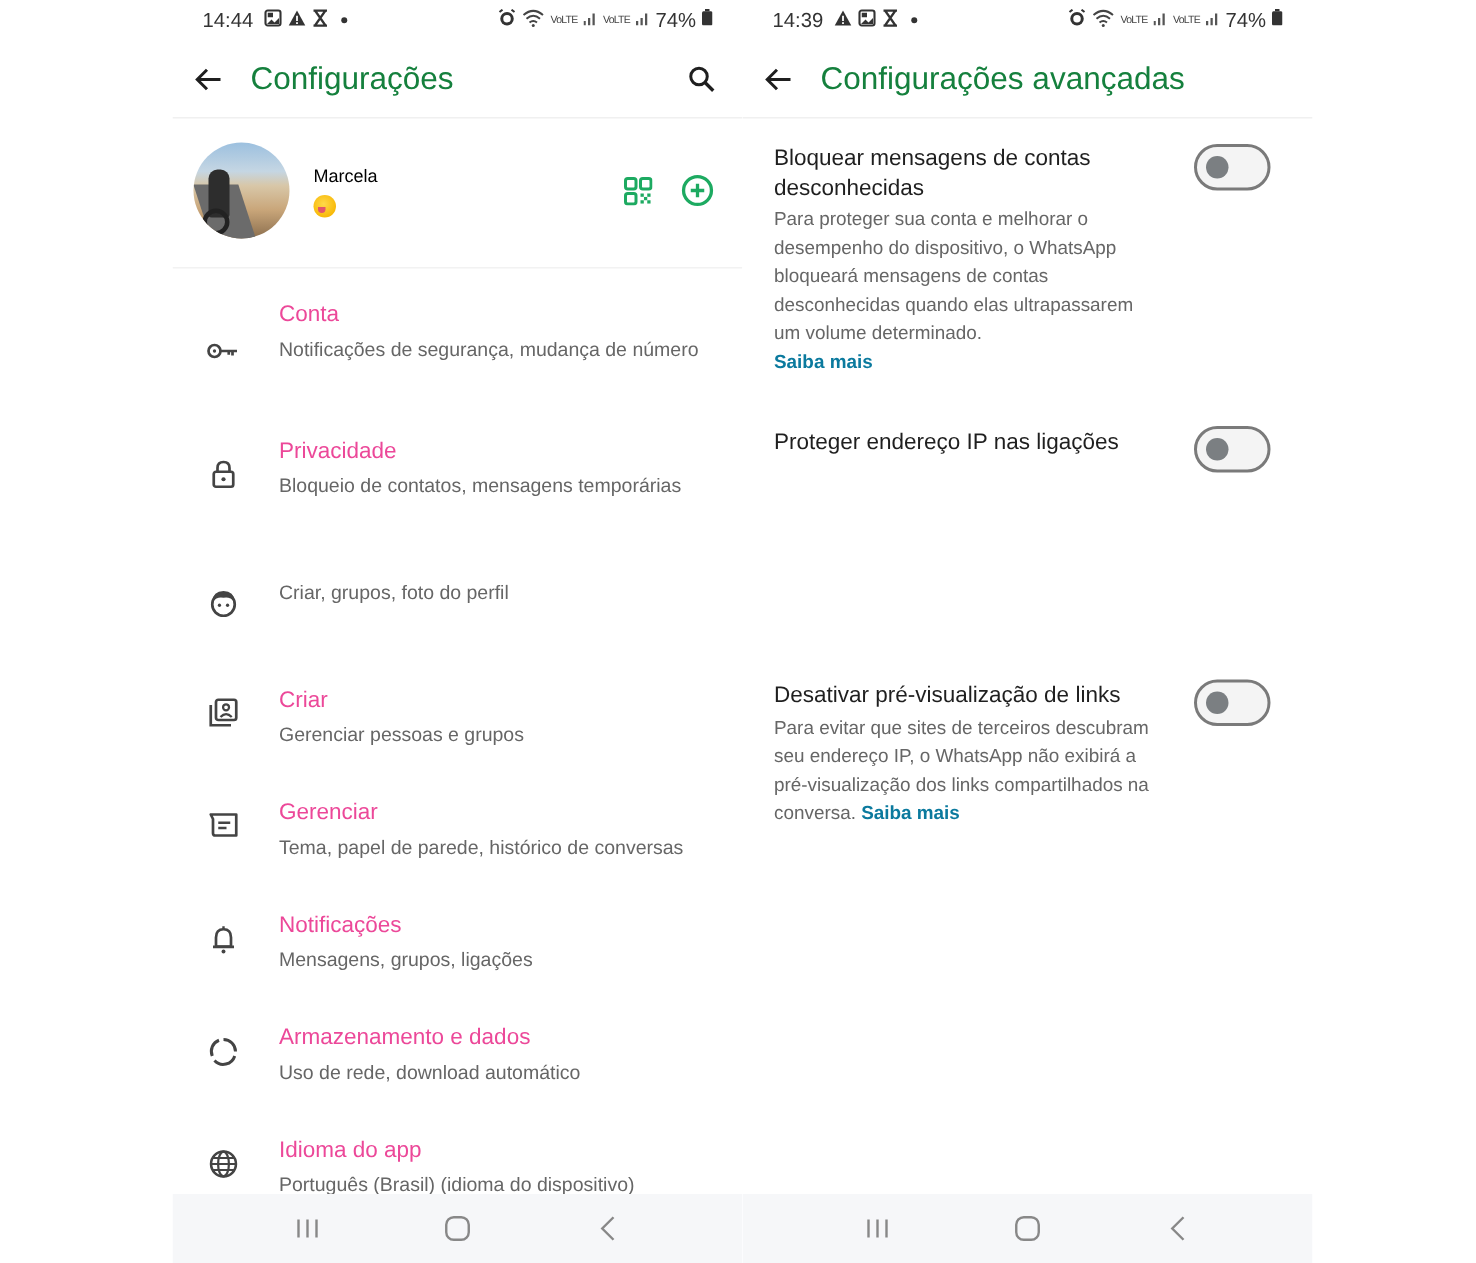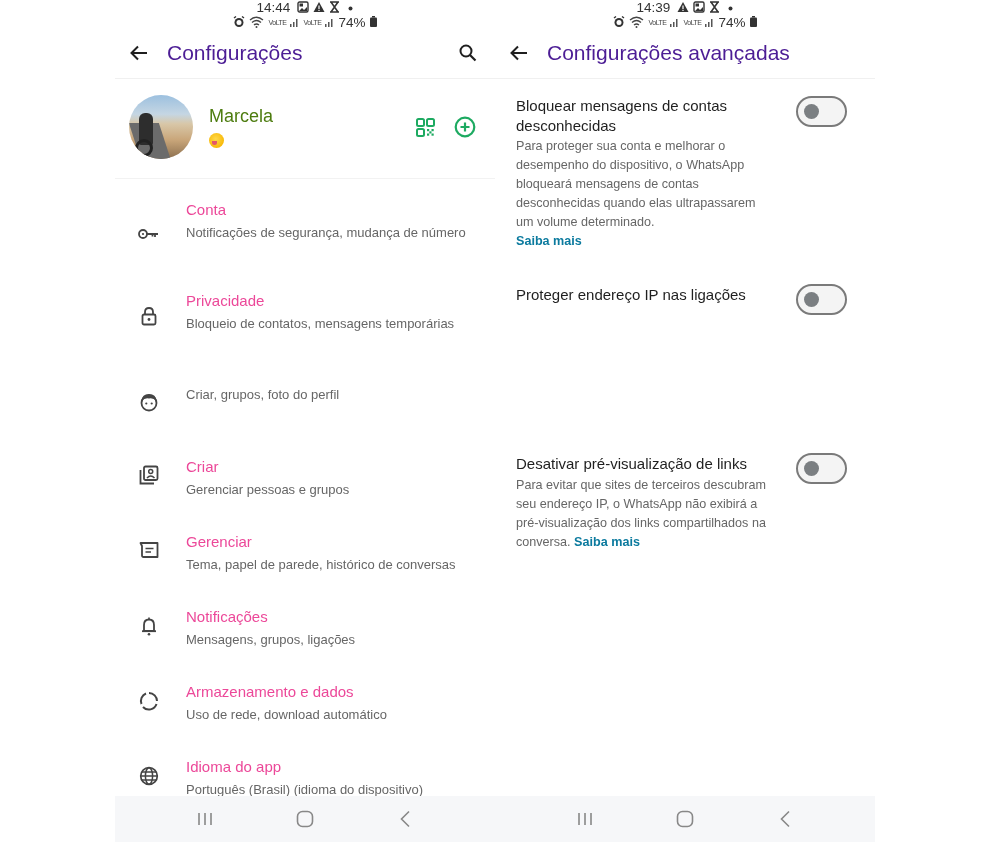--- a/index.html
+++ b/index.html
@@ -4,43 +4,43 @@
 <style>
   * { box-sizing: border-box; margin: 0; padding: 0; }
   html, body { width: 984px; height: 842px; background: #ffffff; overflow: hidden; }
   body { font-family: "Liberation Sans", "DejaVu Sans", sans-serif; color: #1f1f1f; position: relative; }
 
   .screen { position: absolute; top: 0; width: 380px; height: 842px; background: #fff; overflow: hidden; }
   .screen.left { left: 115px; }
   .screen.right { left: 495px; }
 
   
-  .statusbar { position: absolute; top: 0; left: 0; right: 0; height: 26px; display: flex; align-items: center; justify-content: space-between; padding: 0 20px 0 20px; font-size: 13.5px; color: #333; flex-direction: column; }
+  .statusbar { position: absolute; top: 0; left: 0; right: 0; height: 26px; display: flex; align-items: center; justify-content: space-between; padding: 0 20px 0 20px; font-size: 13.5px; color: #333; }
   .sb-left, .sb-right { display: flex; align-items: center; gap: 4px; }
   .sb-icon { display: inline-block; font-size: 11px; line-height: 1; color: #333; }
   .sb-time { font-size: 13.5px; margin-right: 3px; }
   .sig { font-size: 7px; letter-spacing: -0.5px; color: #444; }
   .sb-batt { font-size: 13.5px; }
 
   
   .appbar { position: absolute; top: 30px; left: 0; right: 0; height: 46px; display: flex; align-items: center; padding: 0 16px 0 14px; }
   .back { width: 20px; height: 20px; display: flex; align-items: center; justify-content: center; margin-right: 18px; }
-  .title { font-size: 21px; color: #4c1d95; flex: 1; }
+  .title { font-size: 21px; color: #15803d; flex: 1; }
   .search-btn { width: 22px; height: 22px; display: flex; align-items: center; justify-content: center; }
   .appbar-divider { position: absolute; top: 78px; left: 0; right: 0; height: 1px; background: #f0f0f0; }
 
   
   .profile { position: absolute; top: 94px; left: 0; right: 0; height: 66px; display: flex; align-items: center; padding: 0 14px; }
   .avatar { width: 64px; height: 64px; border-radius: 50%; overflow: hidden; position: relative; margin-right: 16px; flex-shrink: 0;
             background: linear-gradient(180deg, #9cc0df 0%, #c5d6e3 30%, #d8c7a8 45%, #c9a67a 70%, #8c6f4e 100%); }
   .avatar .road { position: absolute; left: 8px; top: 28px; width: 30px; height: 50px; background: #6b6b6b; transform: skewX(18deg); }
   .avatar .rider { position: absolute; left: 10px; top: 18px; width: 14px; height: 32px; background: #2d2d2d; border-radius: 6px 6px 2px 2px; }
   .avatar .wheel { position: absolute; left: 6px; top: 44px; width: 18px; height: 18px; border: 3px solid #222; border-radius: 50%; }
   .profile-info { flex: 1; }
-  .profile-name { font-size: 18px; color: #4d7c0f; margin-bottom: 6px; }
+  .profile-name { font-size: 12px; color: #000000; margin-bottom: 6px; }
   .profile-emoji { width: 15px; height: 15px; border-radius: 50%; background: radial-gradient(circle at 45% 40%, #ffd94a 0%, #f7b500 80%); position: relative; }
   .profile-emoji::after { content: ""; position: absolute; left: 3px; top: 8px; width: 5px; height: 4px; background: #e2566b; border-radius: 0 0 3px 3px; }
   .profile-actions { display: flex; gap: 16px; align-items: center; margin-right: 4px; }
   .act-btn { width: 24px; height: 24px; display: flex; align-items: center; justify-content: center; }
   .profile-divider { position: absolute; top: 178px; left: 0; right: 0; height: 1px; background: #f2f2f2; }
 
   
   .menu { position: absolute; top: 196px; left: 0; right: 0; }
   .menu-item { position: absolute; left: 0; right: 0; display: flex; }
   .menu-icon { position: absolute; left: 22px; width: 24px; height: 24px; display: flex; align-items: center; justify-content: center; }

